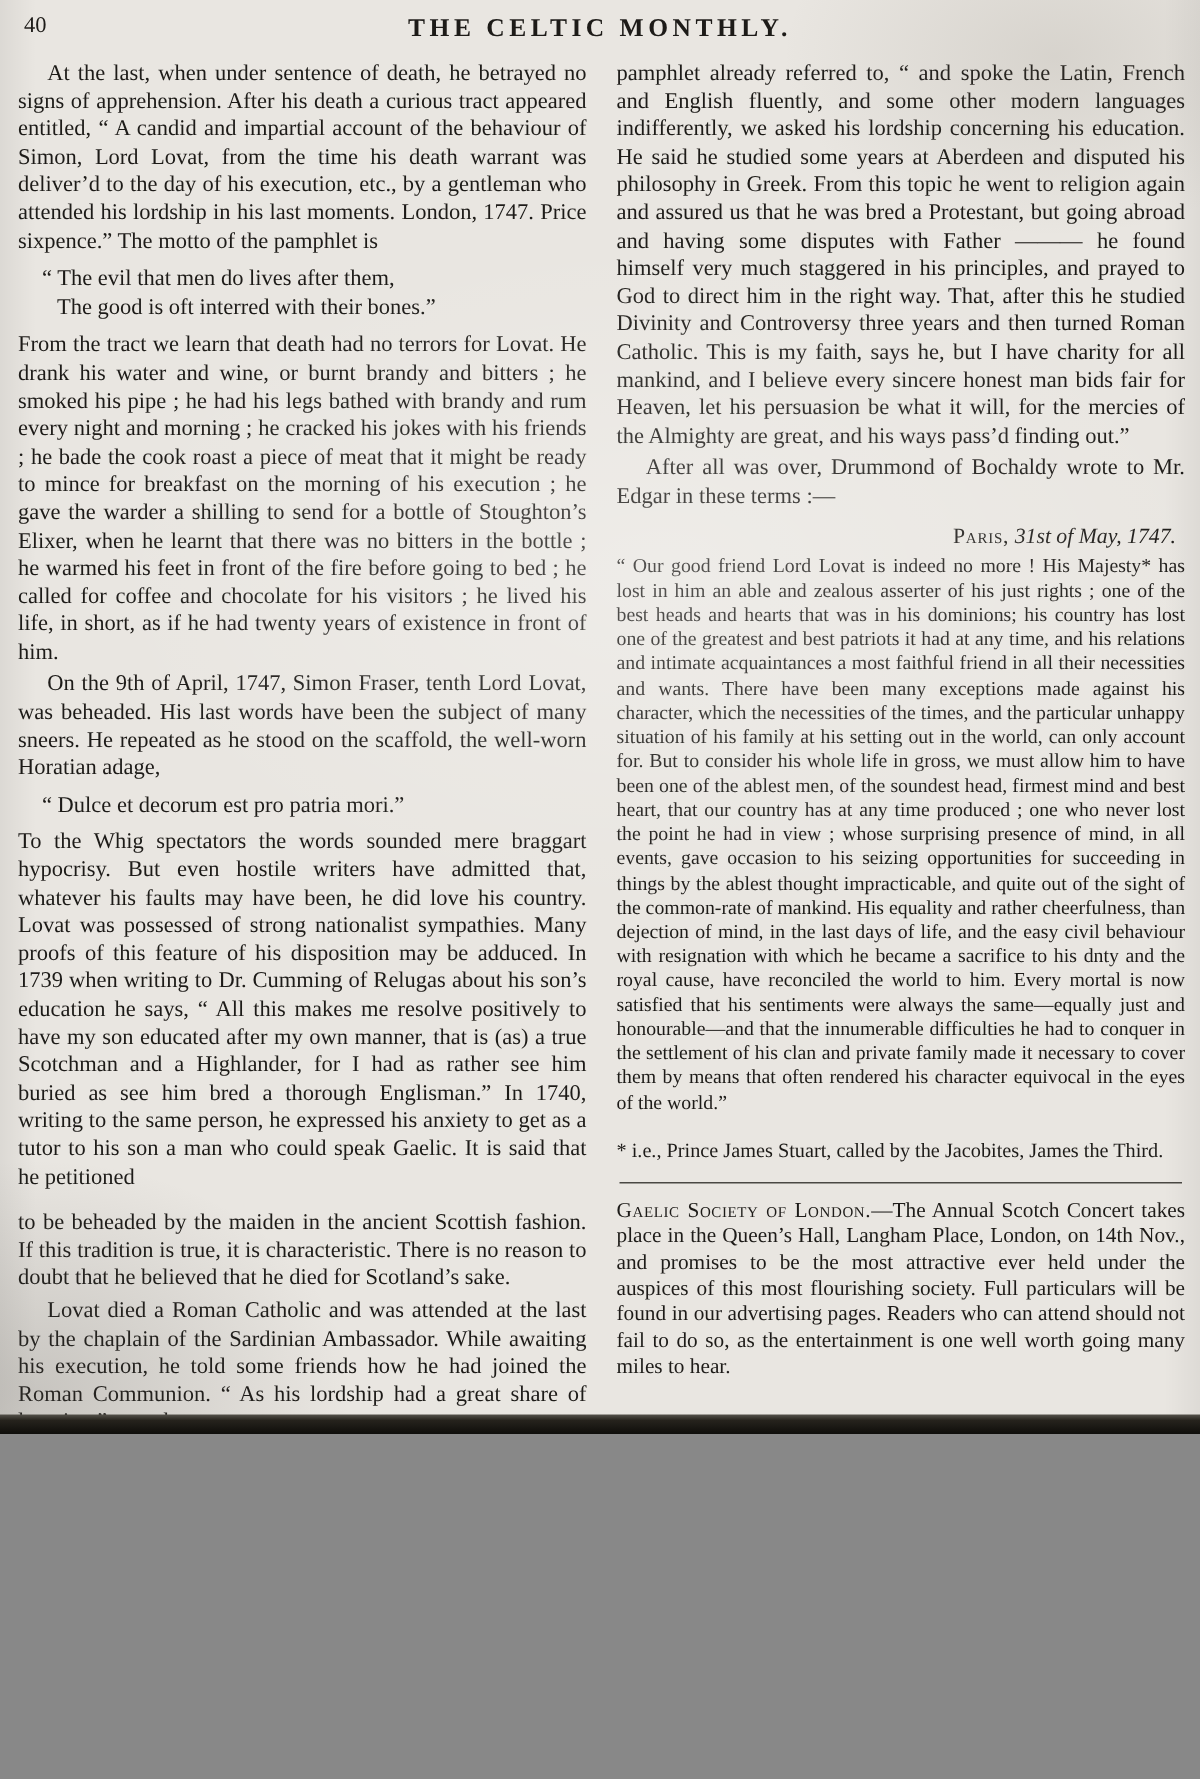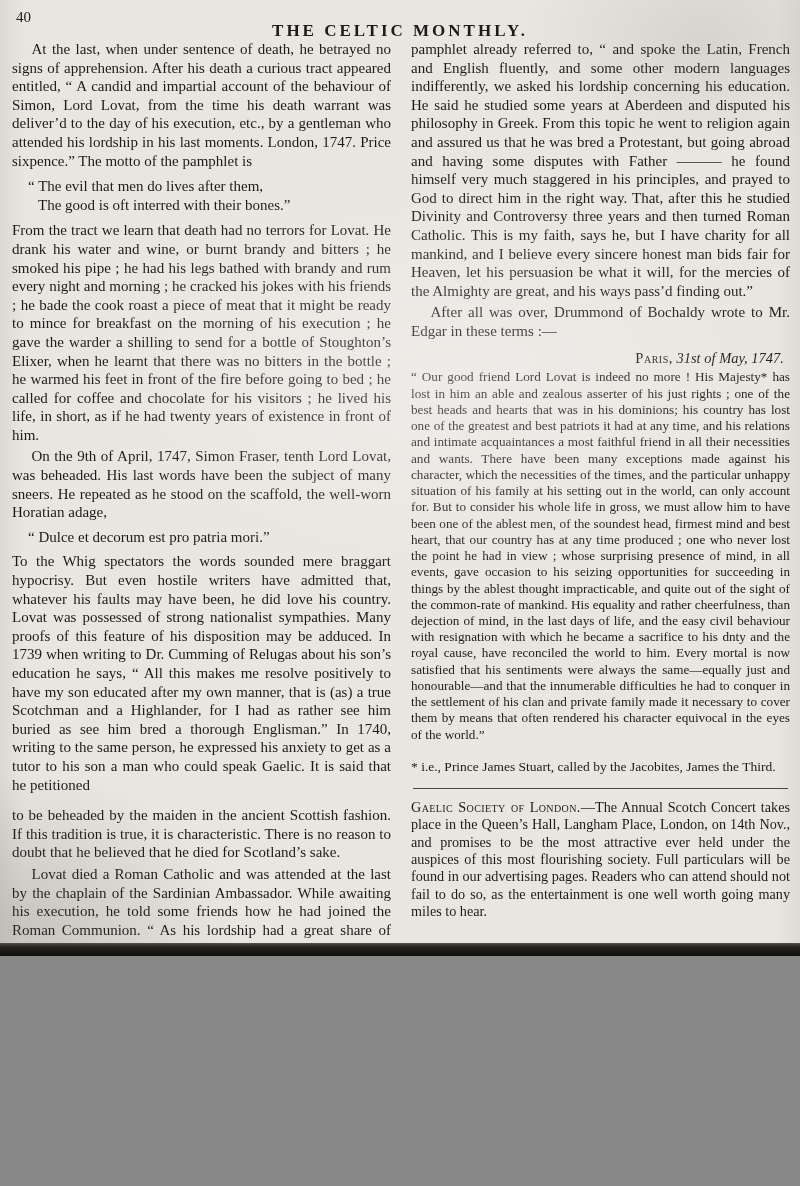--- a/index.html
+++ b/index.html
@@ -34,21 +34,21 @@
     padding: 8px 16px 2px 16px;
     height: 26px;
   }
   .page-number {
     position: absolute;
     left: 16px;
     top: 8px;
     font-size: 15px;
   }
   .journal-title {
-    margin: 12px;
+    margin: 0;
     text-align: center;
     font-size: 17px;
     font-weight: bold;
     letter-spacing: 3px;
     white-space: nowrap;
   }
   .columns {
     display: flex;
     gap: 20px;
     padding: 4px 10px 0 12px;

